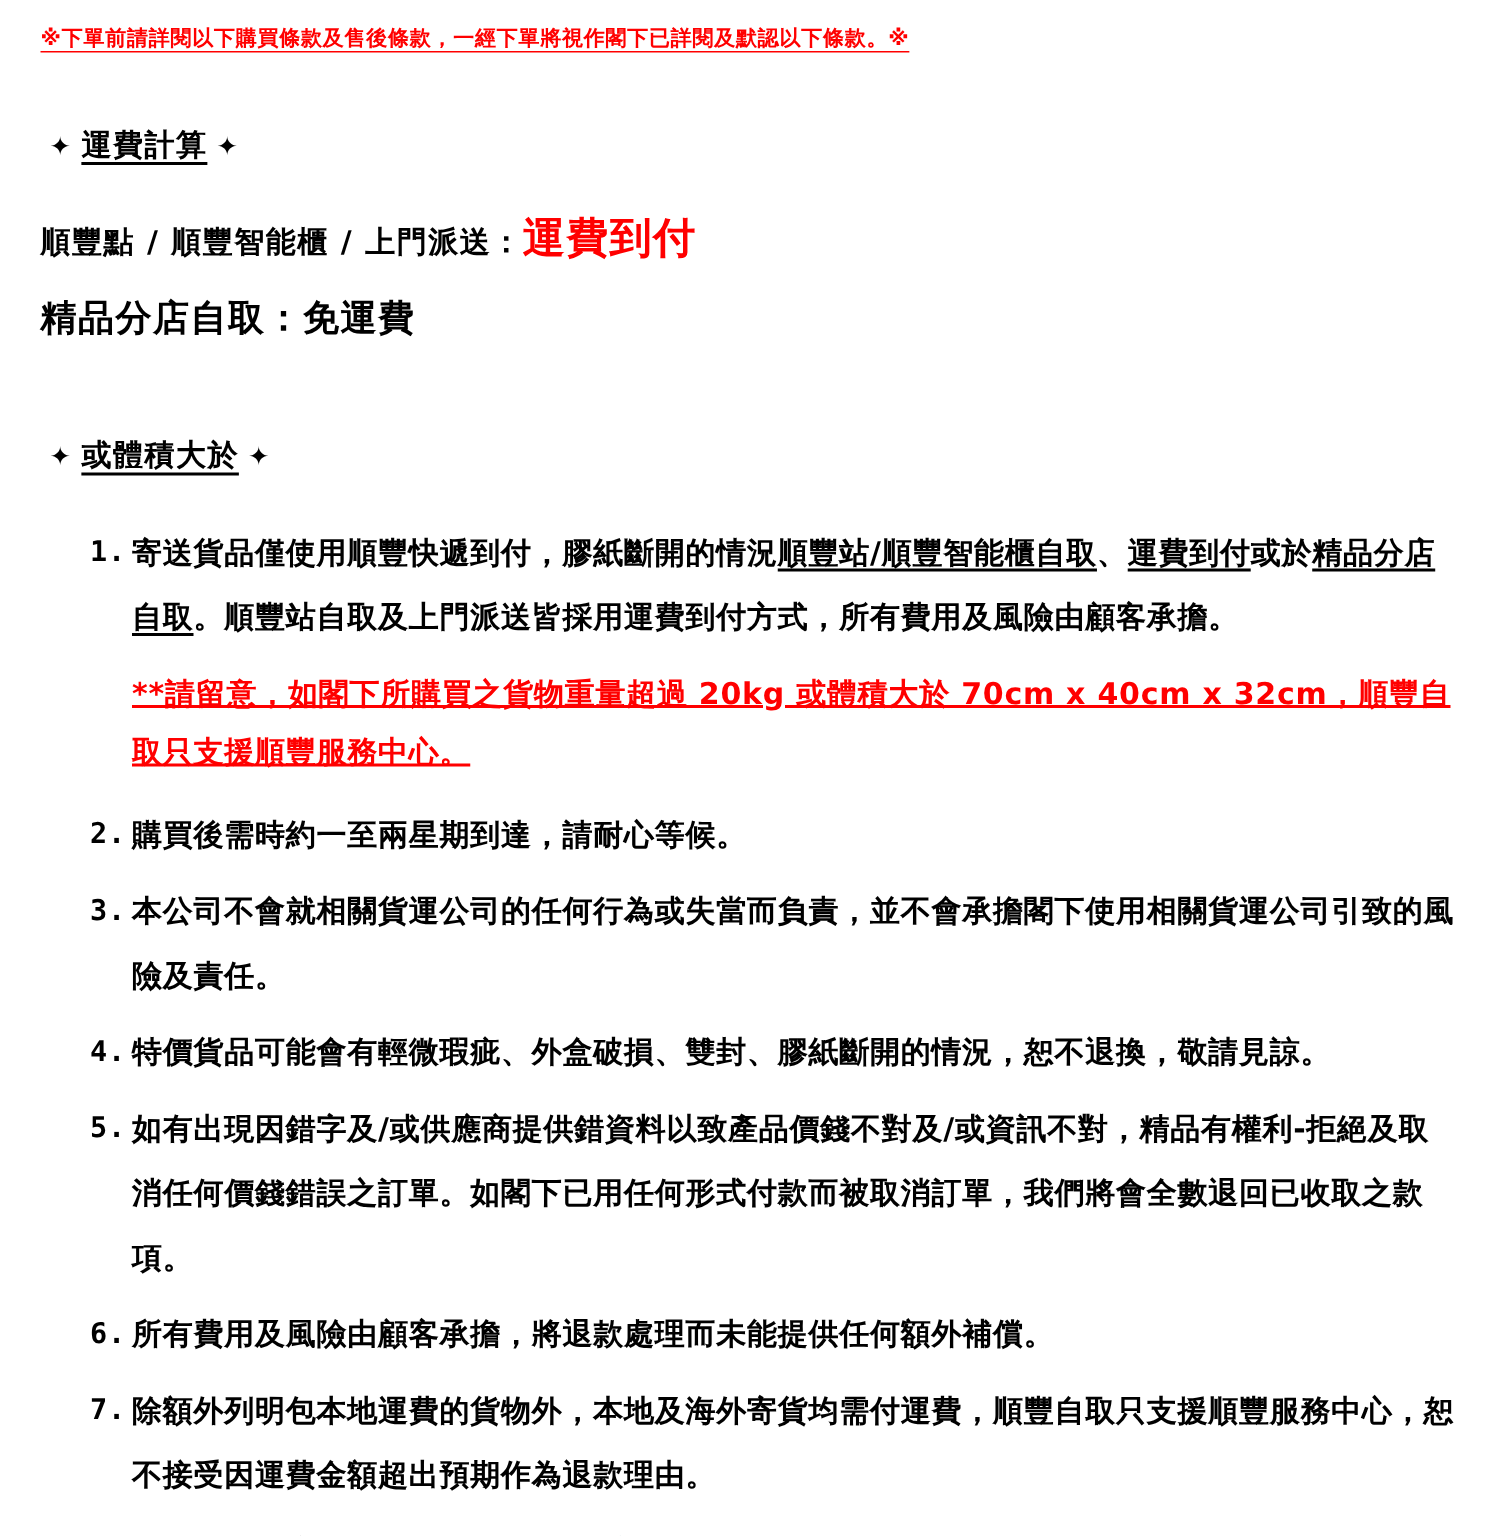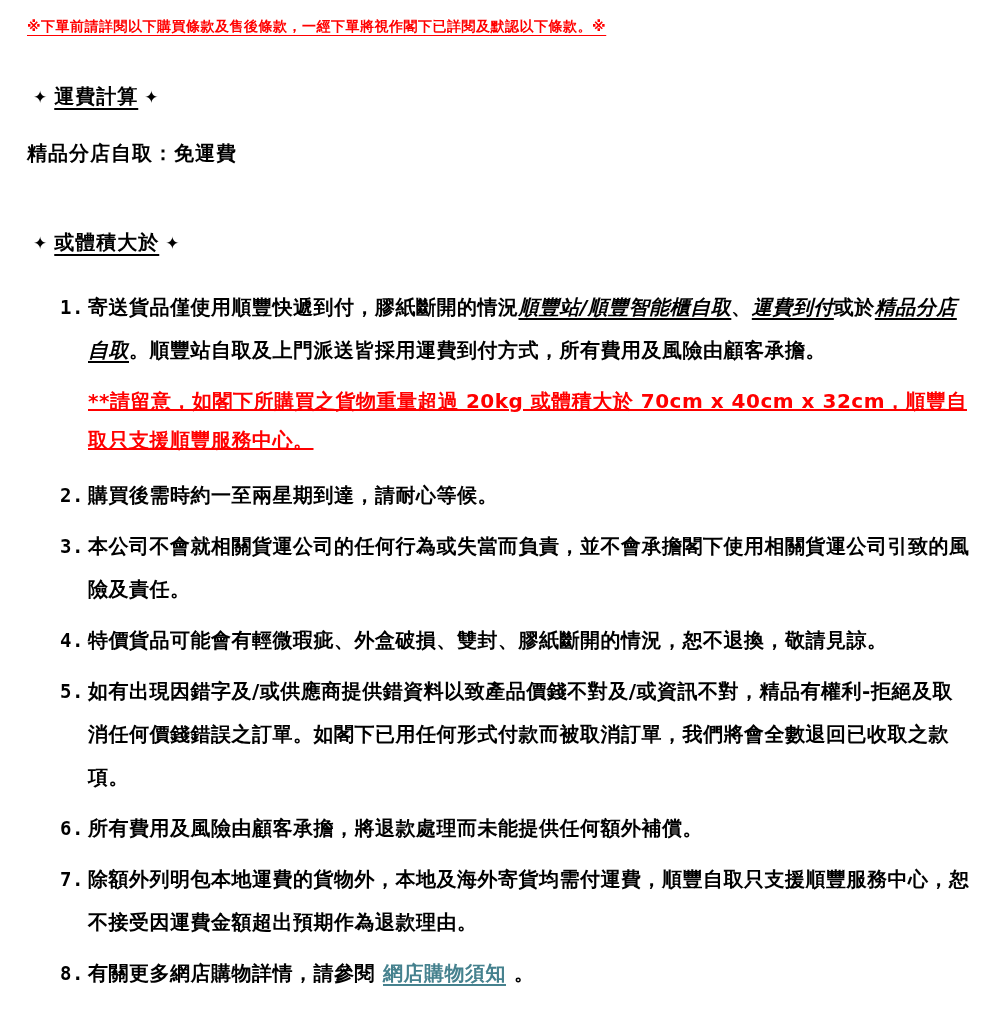--- a/index.html
+++ b/index.html
@@ -39,21 +39,21 @@
     font-size:20px;
     margin-bottom:18px;
     letter-spacing:1px;
   }
   .ship-line .cod {
     color:#ff0000;
     font-size:28px;
     letter-spacing:1px;
   }
   .pickup-line {
-    font-size:20px;
+    font-size:24px;
     margin-bottom:62px;
     letter-spacing:1px;
   }
 
   ol.terms {
     list-style:none;
     counter-reset:term;
     margin:6px 0 0 33px;
   }
   ol.terms > li {
@@ -71,21 +71,20 @@
     left:0;
     top:0;
     font-family:"DejaVu Sans Mono","Liberation Mono",monospace;
     font-weight:bold;
     font-size:19px;
     line-height:2.25;
   }
   .u {
     text-decoration:underline;
     text-underline-offset:4px;
-    font-style:italic;
   }
   .red-note {
     color:#ff0000;
     line-height:1.95;
     margin:10px 0 14px 0;
     text-decoration:underline;
   }
   .terms-link {
     color:#45818e;
     text-decoration:underline;
@@ -96,20 +95,21 @@
 </style>
 </head>
 <body>
 
 <div class="page">
 
   <p class="notice">※下單前請詳閱以下購買條款及售後條款，一經下單將視作閣下已詳閱及默認以下條款。※</p>
 
   <h2 class="section-title"><span class="star">✦</span><span class="title-text">運費計算</span><span class="star">✦</span></h2>
 
+  <p class="ship-line"><span>順豐點 / 順豐智能櫃 / 上門派送：</span><span class="cod">運費到付</span></p>
 
   <p class="pickup-line">精品分店自取：免運費</p>
 
   <h2 class="section-title"><span class="star">✦</span><span class="title-text">或體積大於</span><span class="star">✦</span></h2>
 
   <ol class="terms">
 
     <li>
       <span>寄送貨品僅使用順豐快遞到付，膠紙斷開的情況</span><span class="u">順豐站/順豐智能櫃自取</span><span>、</span><span class="u">運費到付</span><span>或於</span><span class="u">精品分店自取</span><span>。順豐站自取及上門派送皆採用運費到付方式，所有費用及風險由顧客承擔。</span>
       <p class="red-note">**請留意，如閣下所購買之貨物重量超過 20kg 或體積大於 70cm x 40cm x 32cm，順豐自取只支援順豐服務中心。</p>

